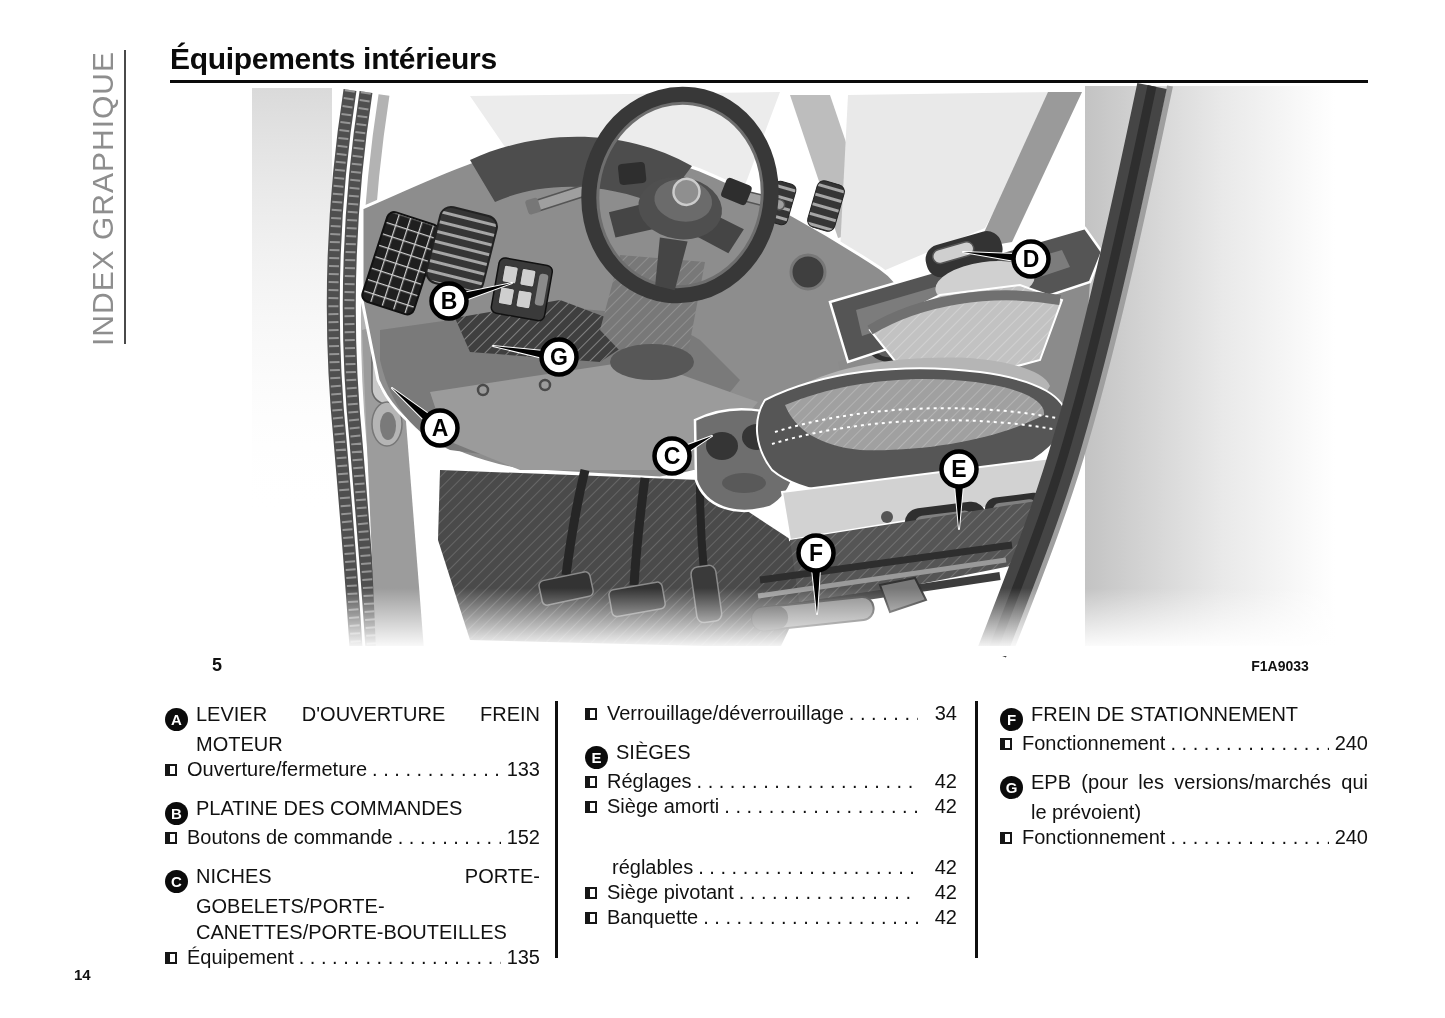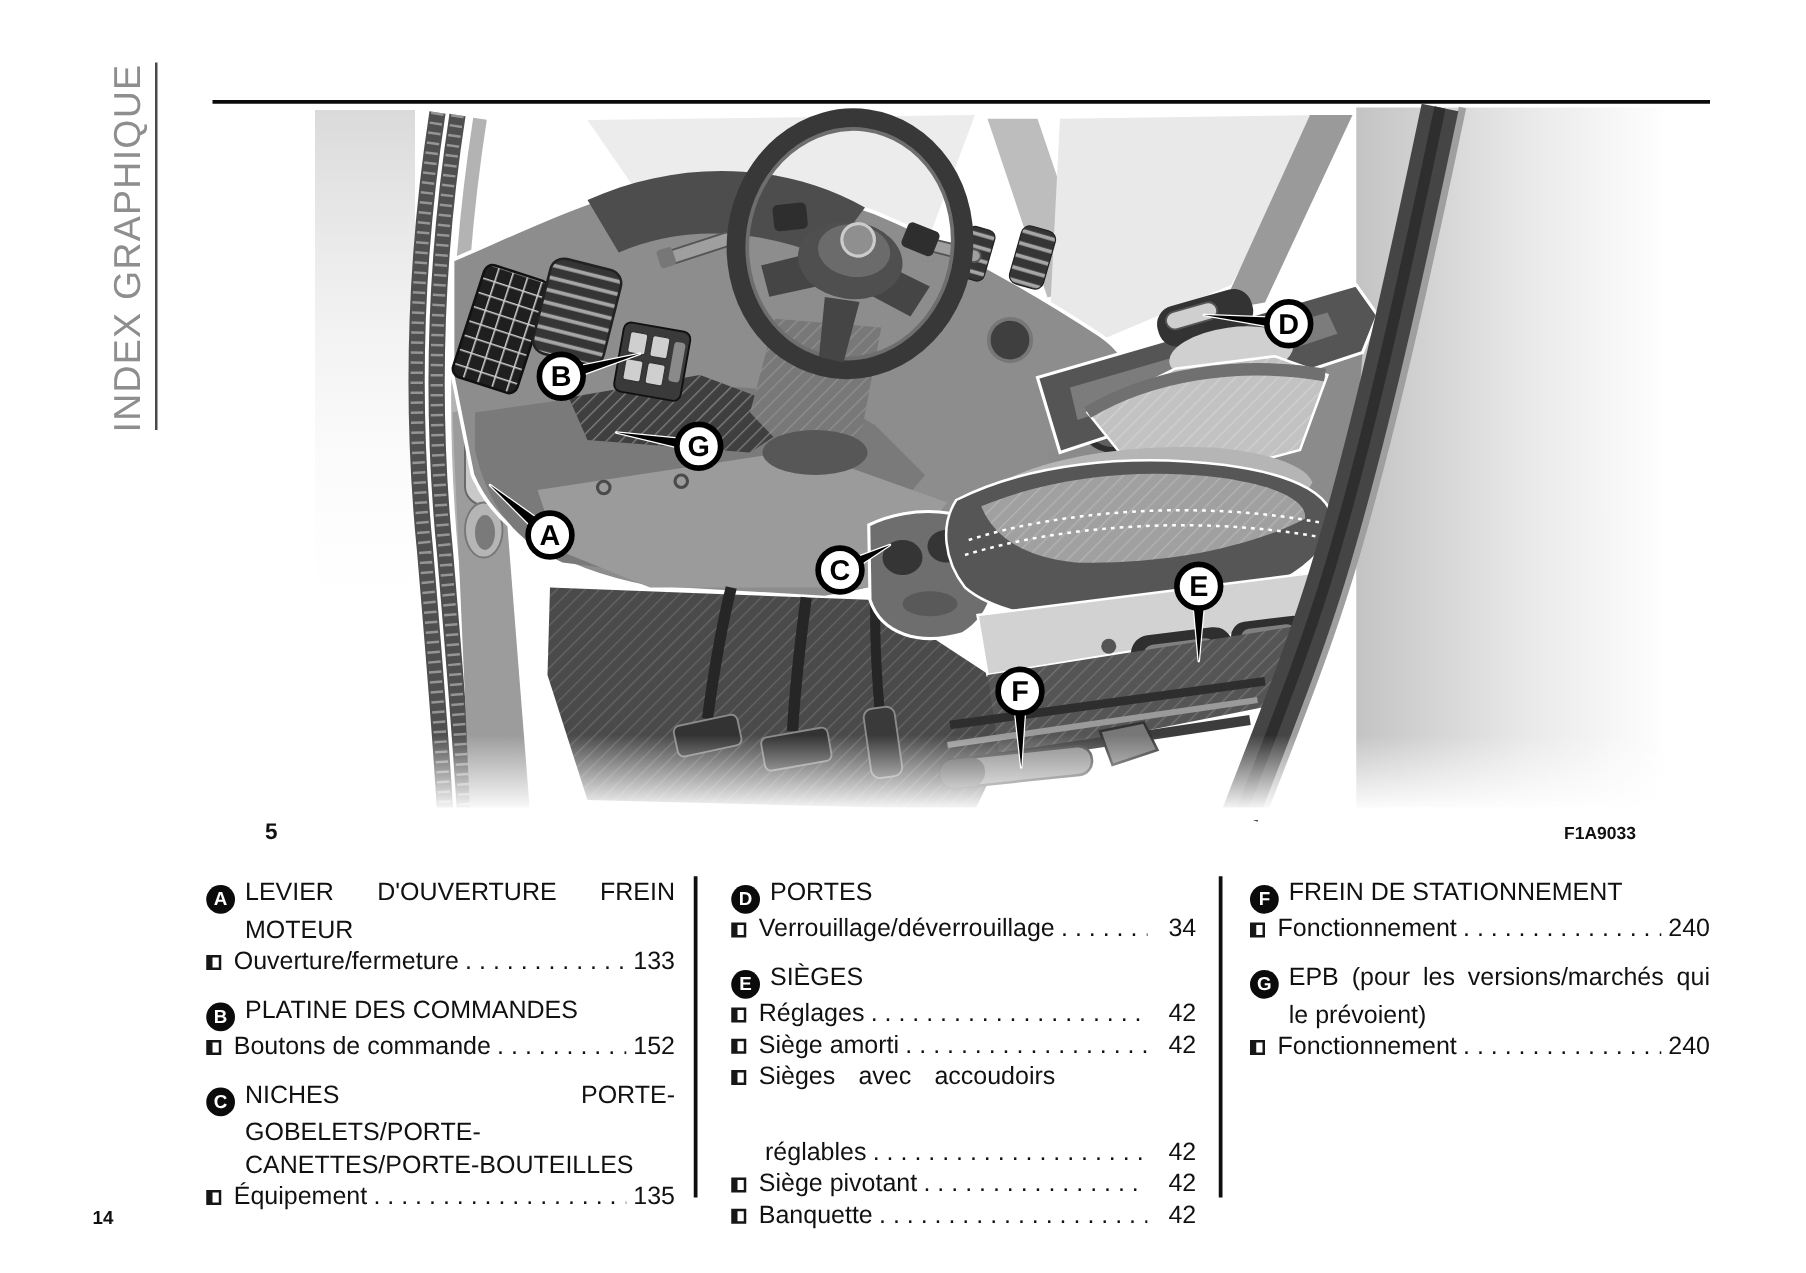--- a/index.html
+++ b/index.html
@@ -46,20 +46,21 @@
       text-anchor:middle;fill:#000;}
 </style>
 </head>
 <body>
 
 <div class="page">
 
   <div class="side-label">INDEX GRAPHIQUE</div>
   <div class="side-rule"></div>
 
+  <h1 class="title" style="margin:0;">Équipements intérieurs</h1>
   <div class="title-rule"></div>
 
   <svg class="fig" width="1445" height="1018" viewBox="0 0 1445 1018">
     <defs>
       <linearGradient id="washR" x1="0" y1="0" x2="1" y2="0">
         <stop offset="0" stop-color="#c3c3c3"></stop>
           <stop offset="0.55" stop-color="#e9e9e9"></stop>
         <stop offset="1" stop-color="#ffffff"></stop>
       </linearGradient>
       <linearGradient id="washL" x1="0" y1="0" x2="0" y2="1">
@@ -325,21 +326,20 @@
         <span class="bullet"></span>
         <span class="label">Équipement</span>
         <span class="dots">. . . . . . . . . . . . . . . . . . . . . . . . . . . . . . . . . . . . . . . . . . . .</span>
         <span class="pg">135</span>
       </div>
     </div>
   </div>
 
   <div class="col col2">
     <div class="section">
-      <div class="sec-title"><span class="badge">D</span><span>PORTES</span></div>
       <div class="item">
         <span class="bullet"></span>
         <span class="label">Verrouillage/déverrouillage</span>
         <span class="dots">. . . . . . . . . . . . . . . . . . . . . . . . . . . . . . . . . . . . . . . . . . . .</span>
         <span class="pg">34</span>
       </div>
     </div>
     <div class="section">
       <div class="sec-title"><span class="badge">E</span><span>SIÈGES</span></div>
       <div class="item">
@@ -348,24 +348,20 @@
         <span class="dots">. . . . . . . . . . . . . . . . . . . . . . . . . . . . . . . . . . . . . . . . . . . .</span>
         <span class="pg">42</span>
       </div>
       <div class="item">
         <span class="bullet"></span>
         <span class="label">Siège amorti</span>
         <span class="dots">. . . . . . . . . . . . . . . . . . . . . . . . . . . . . . . . . . . . . . . . . . . .</span>
         <span class="pg">42</span>
       </div>
       <div class="item wrap2" style="display:block;">
-        <div class="l1">
-          <span class="bullet"></span>
-          <span>Sièges avec accoudoirs</span>
-        </div>
         <div class="l2">
           <span class="label">réglables</span>
           <span class="dots">. . . . . . . . . . . . . . . . . . . . . . . . . . . . . . . . . . . . . . . . . . . .</span>
           <span class="pg">42</span>
         </div>
       </div>
       <div class="item">
         <span class="bullet"></span>
         <span class="label">Siège pivotant</span>
         <span class="dots">. . . . . . . . . . . . . . . . . . . . . . . . . . . . . . . . . . . . . . . . . . . .</span>

